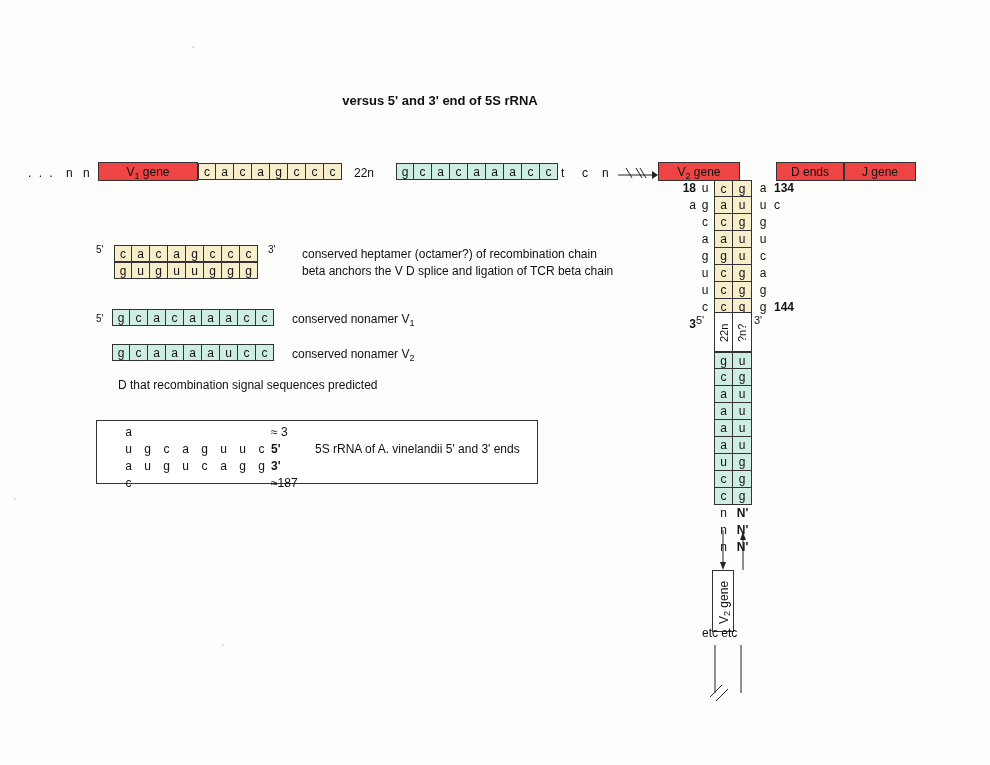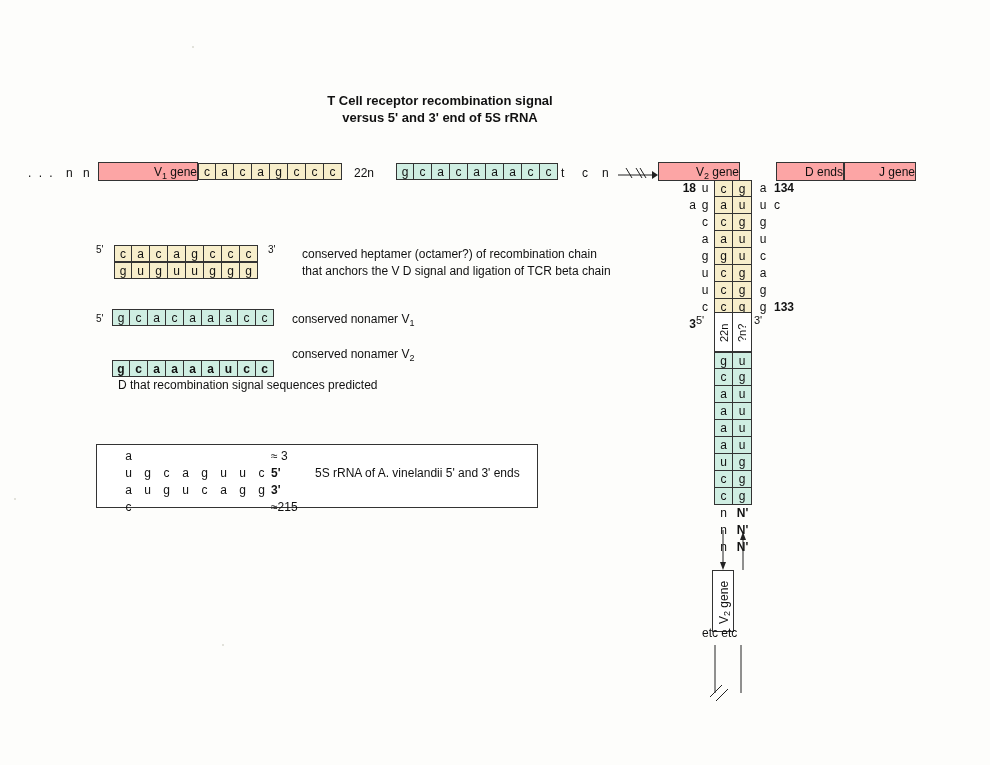--- a/index.html
+++ b/index.html
@@ -18,43 +18,42 @@
   }
   .cell{
     width:18px;height:17px;line-height:17px;text-align:center;
     border-right:1px solid #333;border-top:1px solid #333;border-bottom:1px solid #333;
     font-size:12px;box-sizing:border-box;display:inline-block;vertical-align:top;
   }
   .cell.first{border-left:1px solid #333;}
   .yel{background:#f7eecb;}
   .grn{background:#cfeee2;}
   .genebox{
-    border:1px solid #333;background:#fca5a5;height:19px;line-height:19px;
-    text-align:right;box-sizing:border-box;font-size:12px;display:inline-block;
+    border:1px solid #333;background:#ef4444;height:19px;line-height:19px;
+    text-align:center;box-sizing:border-box;font-size:12px;display:inline-block;
   }
   .plain{font-size:12px;}
   .lbl{font-size:12px;}
   .sub{font-size:9px;vertical-align:sub;}
   .vcell{
     width:19px;height:17px;line-height:17px;text-align:center;
     border:1px solid #333;box-sizing:border-box;font-size:12px;
   }
   .boxframe{border:1px solid #333;background:#fff;box-sizing:border-box;}
   .vert{
     writing-mode:vertical-rl;transform:rotate(180deg);
     text-align:center;
   }
   .mono-letters span{display:inline-block;width:19px;text-align:center;}
   .speck{position:absolute;width:2px;height:2px;background:#d8d8d0;border-radius:1px;}
 </style>
 </head>
 <body>
 
 <div class="abs title" style="left:250px;top:92px;width:380px;">
-  <div>T Cell receptor recombination signal</div>
   <div>versus 5' and 3' end of 5S rRNA</div>
 </div>
 
 <div class="abs" style="left:28px;top:160px;width:900px;height:26px;">
 
   <span class="abs plain" style="left:0px;top:6px;letter-spacing:2px;">. . .</span>
   <span class="abs plain" style="left:38px;top:6px;">n</span>
   <span class="abs plain" style="left:55px;top:6px;">n</span>
 
   <div class="abs genebox" style="left:70px;top:2px;width:100px;">
@@ -95,56 +94,56 @@
 <div class="abs" style="left:96px;top:240px;">
   <span class="abs" style="left:0px;top:4px;font-size:10px;">5'</span>
   <div class="abs" style="left:18px;top:5px;white-space:nowrap;">
     <span class="cell yel first">c</span><span class="cell yel">a</span><span class="cell yel">c</span><span class="cell yel">a</span><span class="cell yel">g</span><span class="cell yel">c</span><span class="cell yel">c</span><span class="cell yel">c</span>
   </div>
   <span class="abs" style="left:172px;top:4px;font-size:10px;">3'</span>
   <div class="abs" style="left:18px;top:22px;white-space:nowrap;">
     <span class="cell yel first">g</span><span class="cell yel">u</span><span class="cell yel">g</span><span class="cell yel">u</span><span class="cell yel">u</span><span class="cell yel">g</span><span class="cell yel">g</span><span class="cell yel">g</span>
   </div>
   <div class="abs lbl" style="left:206px;top:7px;white-space:nowrap;">conserved heptamer (octamer?) of recombination chain</div>
-  <div class="abs lbl" style="left:206px;top:24px;white-space:nowrap;">that anchors the V D signal and ligation of TCR beta chain</div>
+  <div class="abs lbl" style="left:206px;top:24px;white-space:nowrap;">beta anchors the V D splice and ligation of TCR beta chain</div>
 </div>
 
 <div class="abs" style="left:96px;top:307px;">
   <span class="abs" style="left:0px;top:6px;font-size:10px;">5'</span>
   <div class="abs" style="left:16px;top:2px;white-space:nowrap;">
     <span class="cell grn first">g</span><span class="cell grn">c</span><span class="cell grn">a</span><span class="cell grn">c</span><span class="cell grn">a</span><span class="cell grn">a</span><span class="cell grn">a</span><span class="cell grn">c</span><span class="cell grn">c</span>
   </div>
   <div class="abs lbl" style="left:196px;top:5px;white-space:nowrap;">
     <span>conserved nonamer V</span><span class="sub">1</span>
   </div>
 </div>
 
 <div class="abs" style="left:96px;top:342px;">
-  <div class="abs" style="left:16px;top:18px;white-space:nowrap;font-weight:bold;">
+  <div class="abs" style="left:16px;top:2px;white-space:nowrap;">
     <span class="cell grn first">g</span><span class="cell grn">c</span><span class="cell grn">a</span><span class="cell grn">a</span><span class="cell grn">a</span><span class="cell grn">a</span><span class="cell grn">u</span><span class="cell grn">c</span><span class="cell grn">c</span>
   </div>
   <div class="abs lbl" style="left:196px;top:5px;white-space:nowrap;text-align:right;">
     <span>conserved nonamer V</span><span class="sub">2</span>
   </div>
 </div>
 
 <div class="abs lbl" style="left:118px;top:378px;white-space:nowrap;">D that recombination signal sequences predicted</div>
 
-<div class="abs boxframe" style="left:96px;top:420px;width:442px;height:64px;margin-top:24px;">
+<div class="abs boxframe" style="left:96px;top:420px;width:442px;height:64px;">
   <div class="abs mono-letters" style="left:22px;top:4px;white-space:nowrap;">
     <span>a</span><span></span><span></span><span></span><span></span><span></span><span></span><span></span><span style="width:40px;text-align:left;">≈ 3</span>
   </div>
   <div class="abs mono-letters" style="left:22px;top:21px;white-space:nowrap;">
     <span>u</span><span>g</span><span>c</span><span>a</span><span>g</span><span>u</span><span>u</span><span>c</span><span style="width:40px;text-align:left;font-weight:bold;">5'</span>
   </div>
   <div class="abs mono-letters" style="left:22px;top:38px;white-space:nowrap;">
     <span>a</span><span>u</span><span>g</span><span>u</span><span>c</span><span>a</span><span>g</span><span>g</span><span style="width:40px;text-align:left;font-weight:bold;">3'</span>
   </div>
   <div class="abs mono-letters" style="left:22px;top:55px;white-space:nowrap;">
-    <span>c</span><span></span><span></span><span></span><span></span><span></span><span></span><span></span><span style="width:50px;text-align:left;">≈215</span>
+    <span>c</span><span></span><span></span><span></span><span></span><span></span><span></span><span></span><span style="width:50px;text-align:left;">≈187</span>
   </div>
   <div class="abs lbl" style="left:218px;top:21px;white-space:nowrap;">5S rRNA of A. vinelandii 5' and 3' ends</div>
 </div>
 
 <div class="abs" style="left:660px;top:180px;width:200px;height:530px;">
 
   <div class="abs" style="left:0px;top:0px;width:36px;text-align:right;">
     <div style="height:17px;line-height:17px;font-weight:bold;">18</div>
     <div style="height:17px;line-height:17px;">a</div>
     <div style="height:17px;line-height:17px;"></div>
@@ -194,21 +193,21 @@
     <div style="height:17px;line-height:17px;">g</div>
     <div style="height:17px;line-height:17px;">u</div>
     <div style="height:17px;line-height:17px;">c</div>
     <div style="height:17px;line-height:17px;">a</div>
     <div style="height:17px;line-height:17px;">g</div>
     <div style="height:17px;line-height:17px;">g</div>
   </div>
 
   <div class="abs" style="left:114px;top:0px;font-weight:bold;height:17px;line-height:17px;">134</div>
   <div class="abs" style="left:114px;top:17px;height:17px;line-height:17px;">c</div>
-  <div class="abs" style="left:114px;top:119px;font-weight:bold;height:17px;line-height:17px;">133</div>
+  <div class="abs" style="left:114px;top:119px;font-weight:bold;height:17px;line-height:17px;">144</div>
 
   <div class="abs" style="left:36px;top:134px;font-size:11px;">5'</div>
   <div class="abs" style="left:94px;top:134px;font-size:11px;">3'</div>
 
   <div class="abs boxframe" style="left:54px;top:132px;width:19px;height:40px;">
     <div class="vert" style="width:19px;height:40px;line-height:19px;font-size:11px;">22n</div>
   </div>
   <div class="abs boxframe" style="left:73px;top:132px;width:19px;height:40px;border-left:none;">
     <div class="vert" style="width:19px;height:40px;line-height:19px;font-size:11px;">?n?</div>
   </div>

